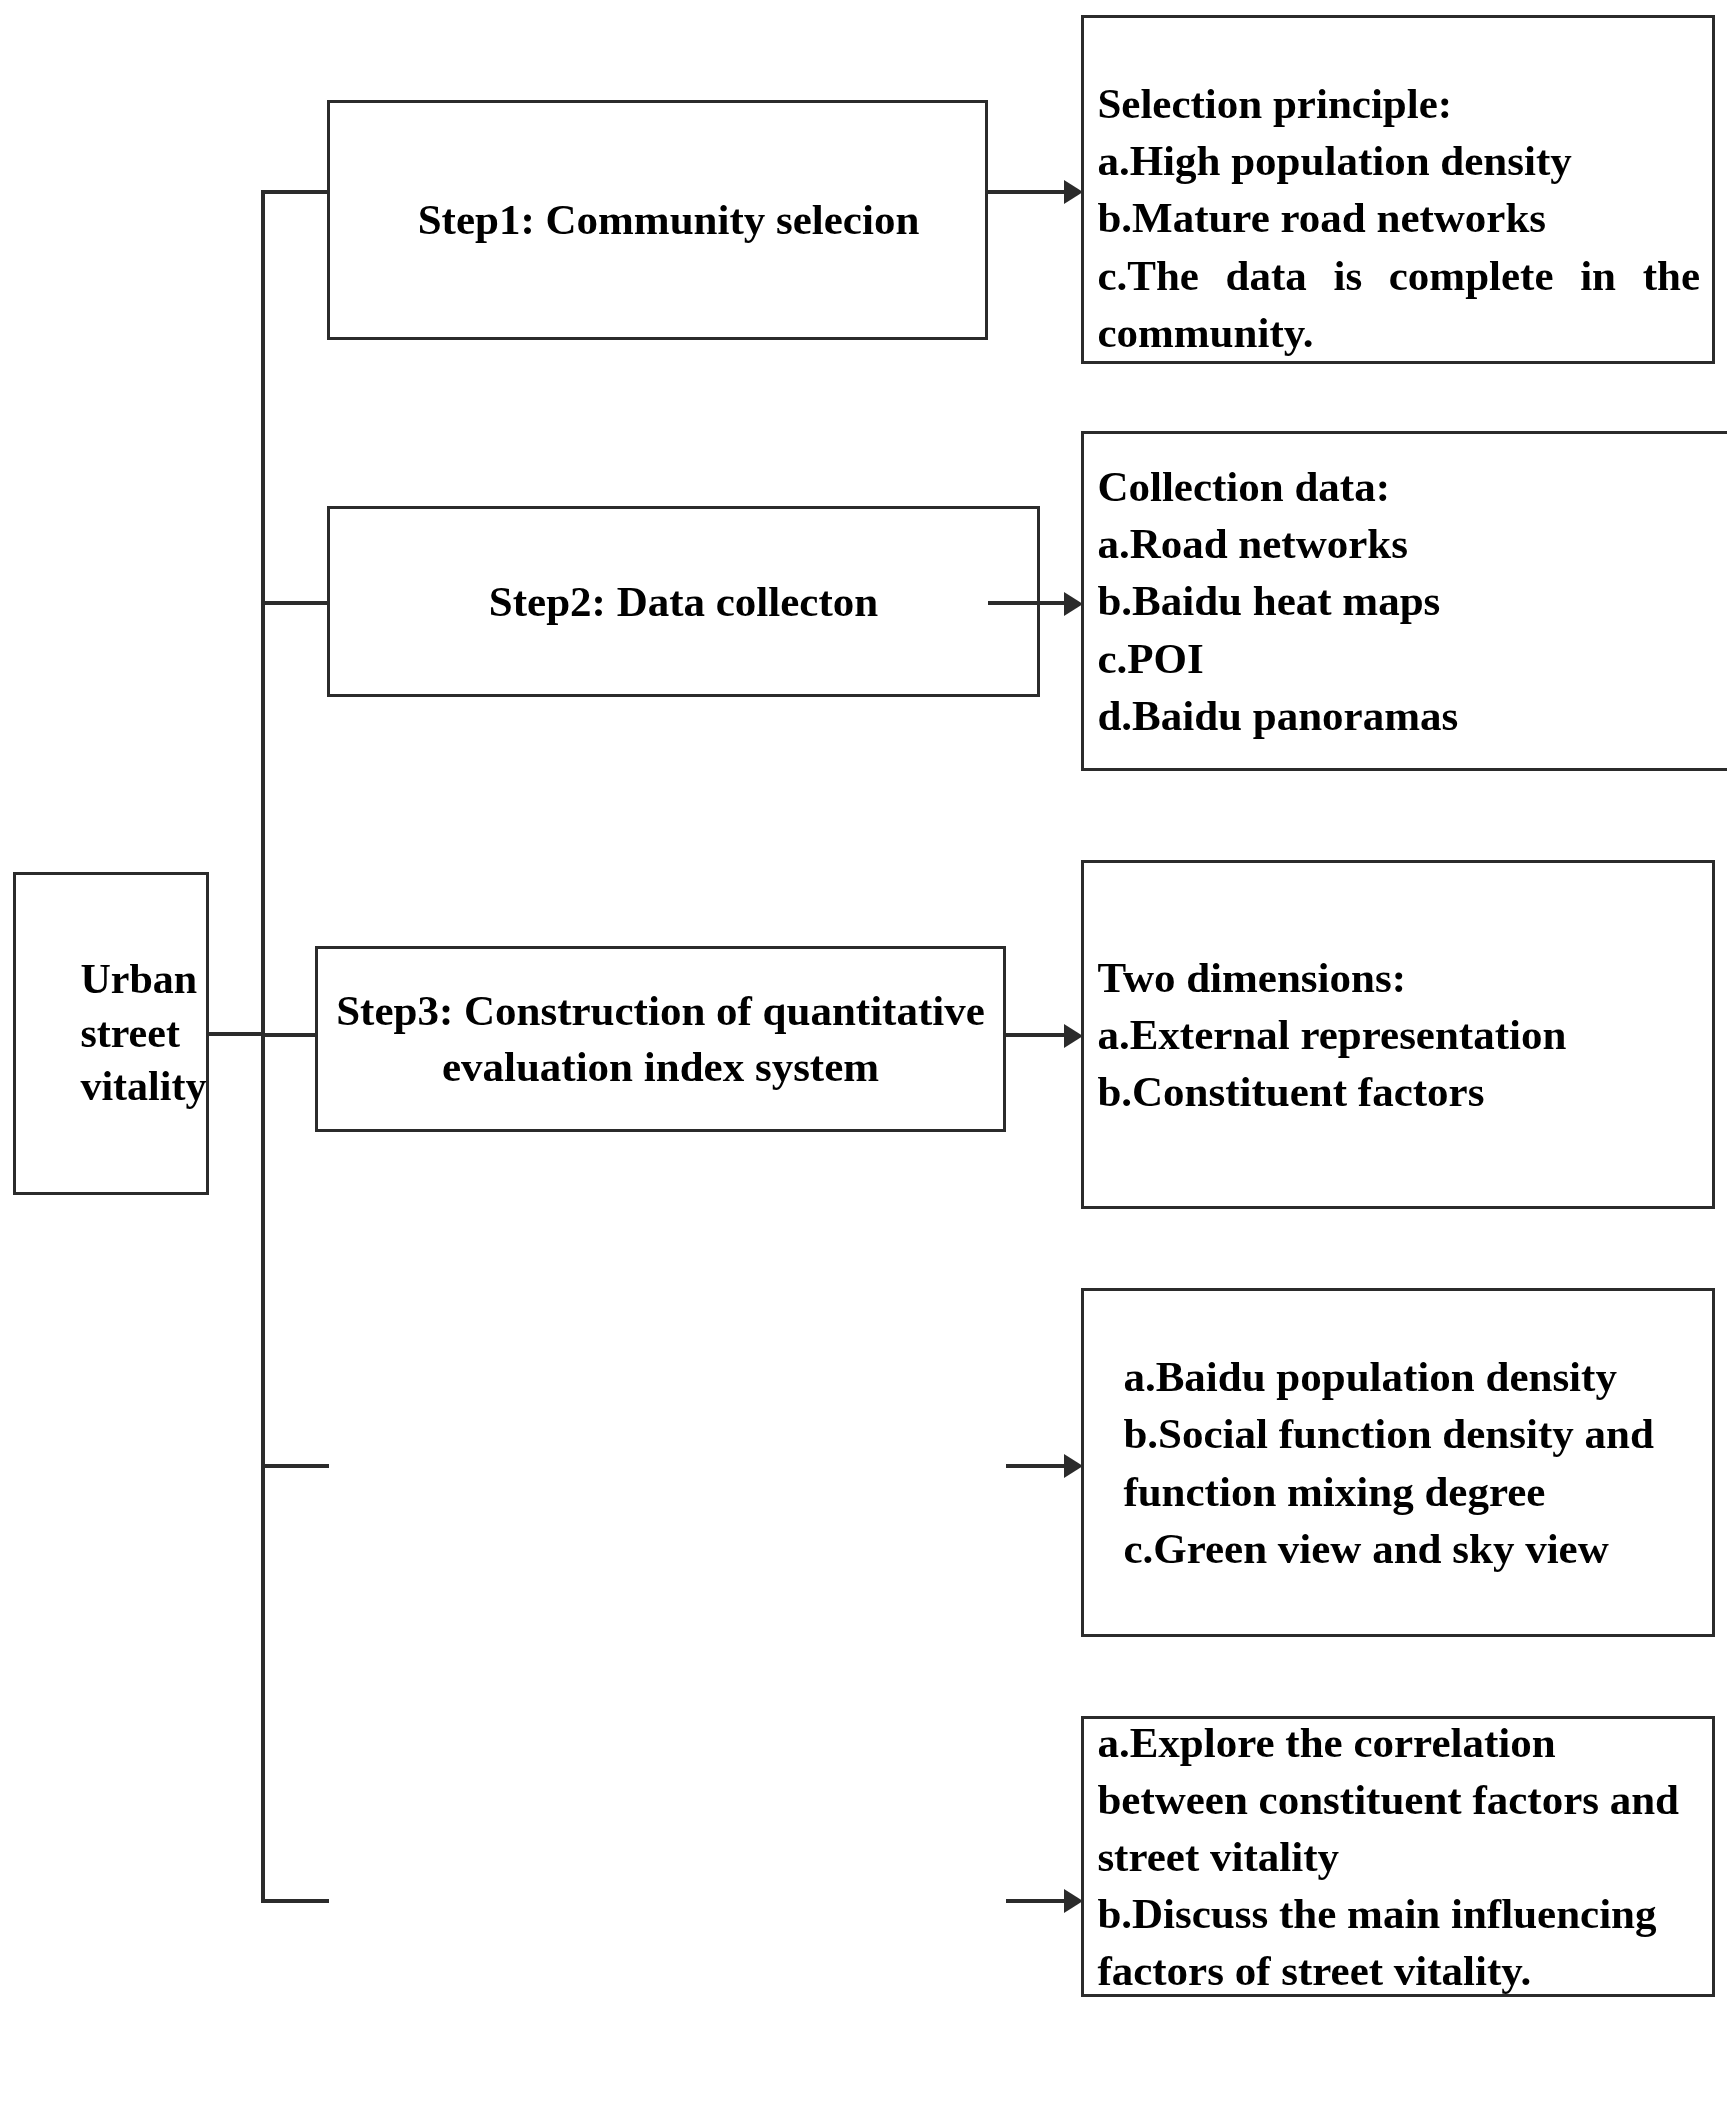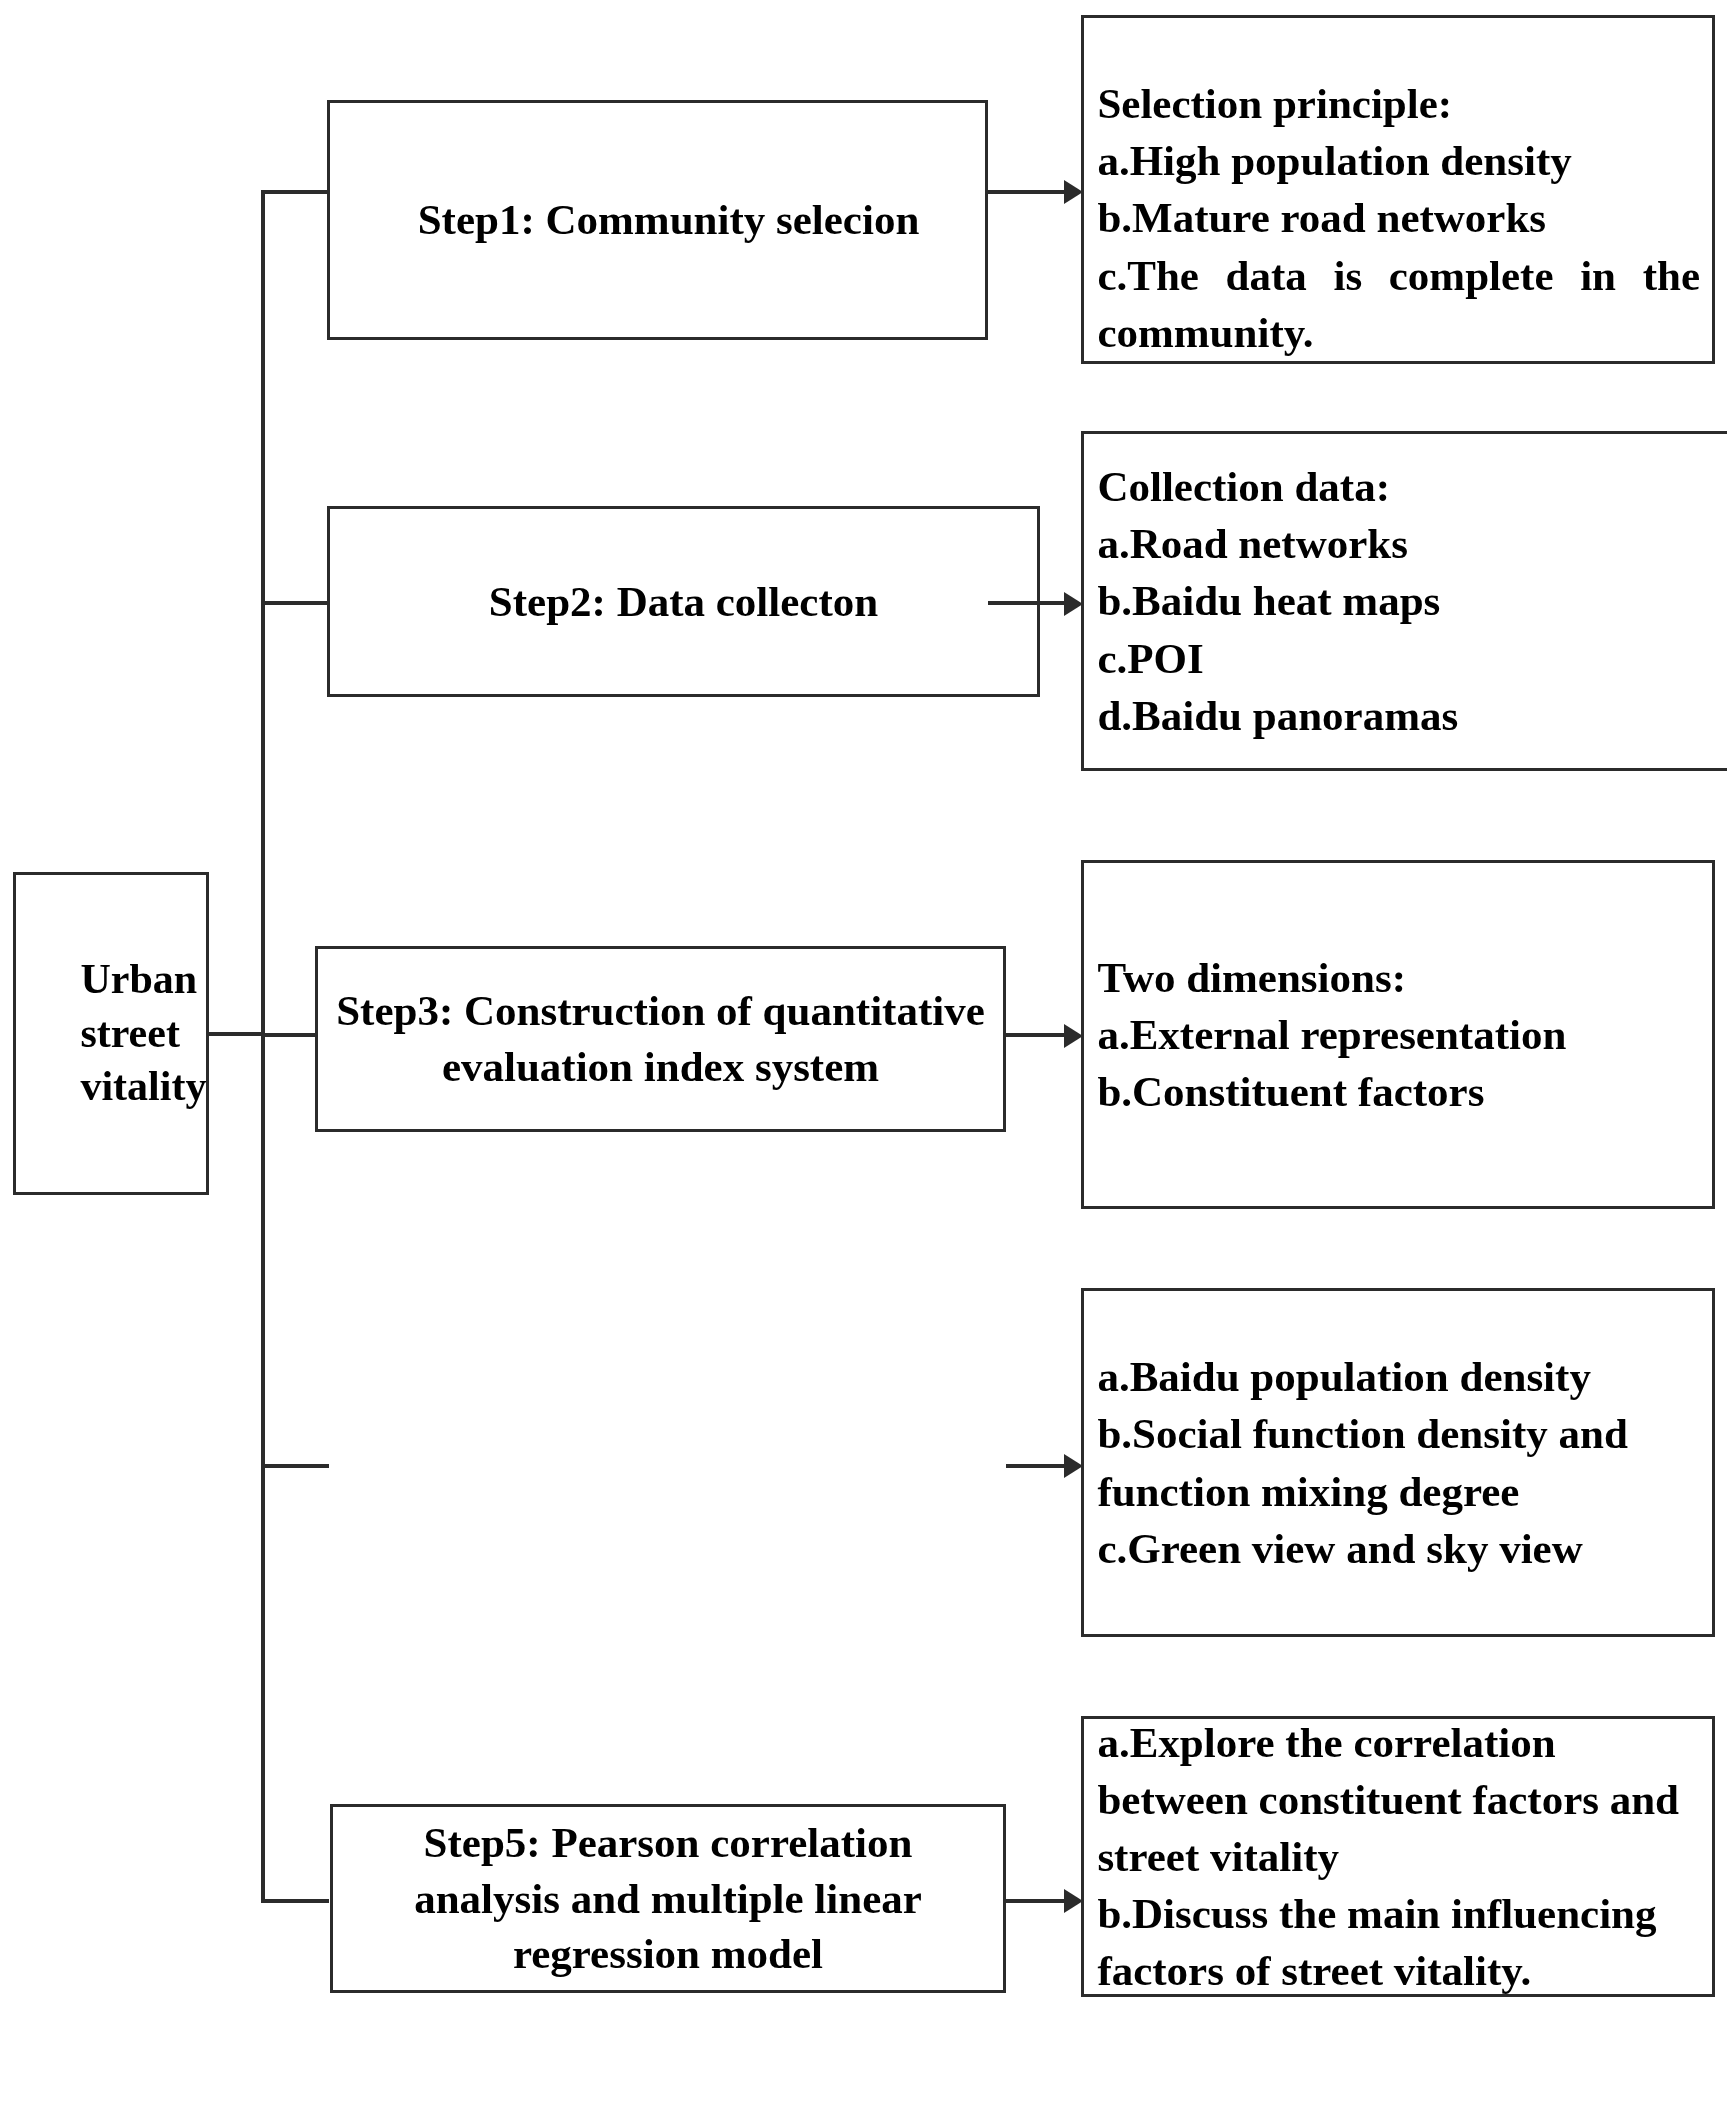--- a/index.html
+++ b/index.html
@@ -136,29 +136,26 @@
   <div class="arrow-line" style="left:1006px; top:1033px; width:63px;"></div>
   <div class="arrow-head" style="left:1064px; top:1024px;"></div>
   <div class="box" style="left:1081px; top:860px; width:634px; height:349px;">
     <div class="panel-text nojustify">Two dimensions:
 a.External representation
 b.Constituent factors</div>
   </div>
 
   <div class="arrow-line" style="left:1006px; top:1464px; width:63px;"></div>
   <div class="arrow-head" style="left:1064px; top:1454px;"></div>
-  <div class="box" style="left:1081px; top:1288px; width:634px; height:349px;">
+  <div class="box" style="left:1081px; top:1288px; width:634px; height:349px;padding-left:26px;">
     <div class="panel-text nojustify">a.Baidu population density
 b.Social function density and function mixing degree
 c.Green view and sky view</div>
   </div>
 
-  <div class="box" style="left:330px; top:1804px; width:676px; height:189px;">
-    <div class="step-text">Step5: Pearson correlation analysis and multiple linear regression model</div>
-  </div>
   <div class="arrow-line" style="left:1006px; top:1899px; width:63px;"></div>
   <div class="arrow-head" style="left:1064px; top:1889px;"></div>
   <div class="box" style="left:1081px; top:1716px; width:634px; height:281px;justify-content:center;">
     <div class="panel-text nojustify">a.Explore the correlation between constituent factors and street vitality
 b.Discuss the main influencing factors of street vitality.</div>
   </div>
 
 </div>
 
 

